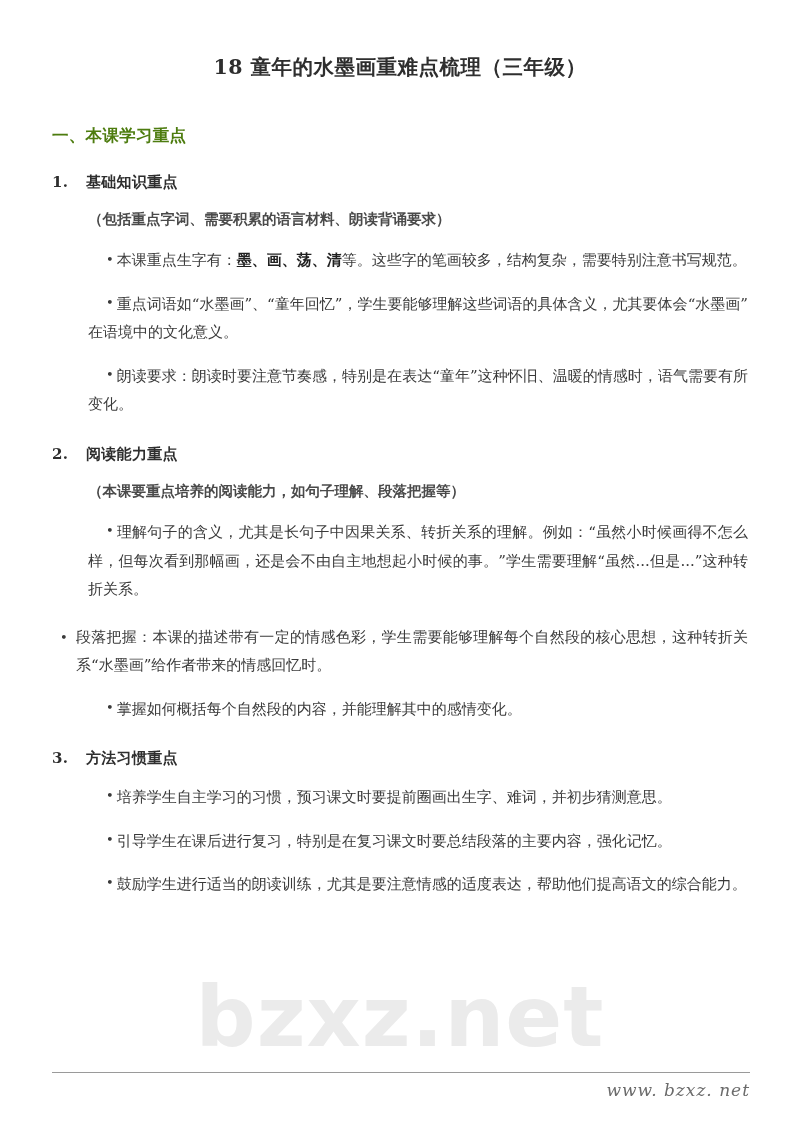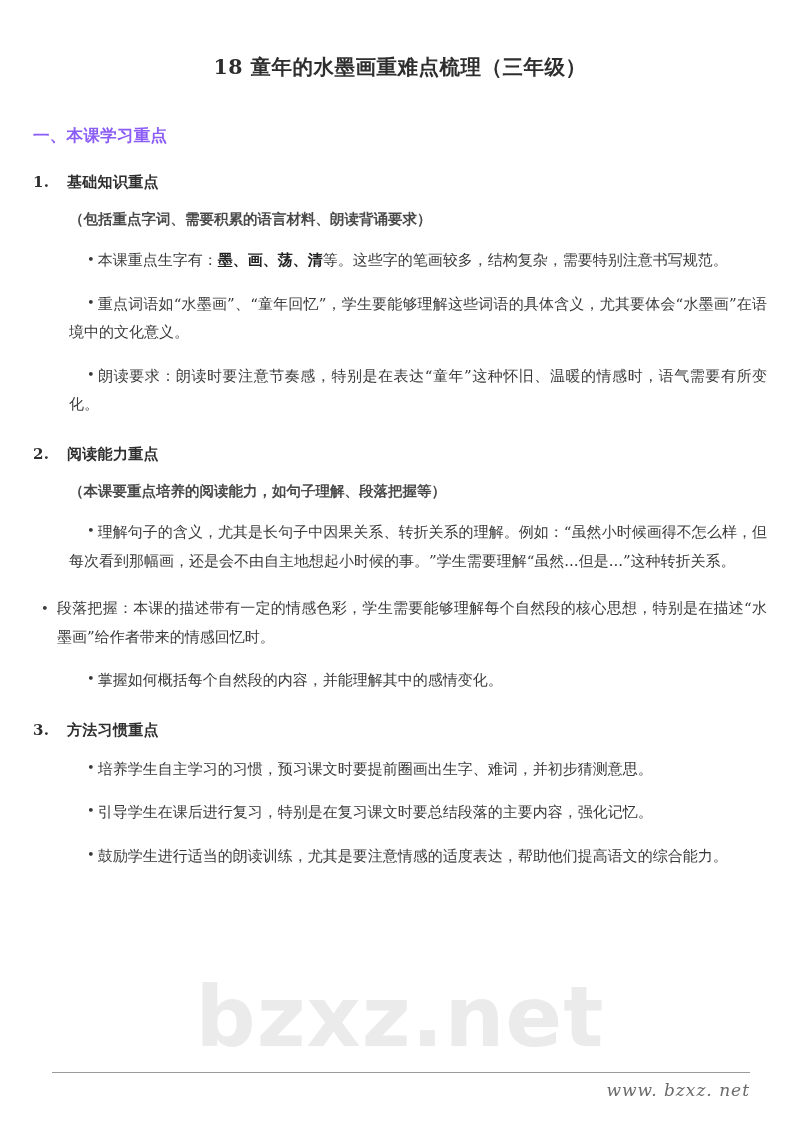--- a/index.html
+++ b/index.html
@@ -34,41 +34,41 @@
     color: #ebebeb;
     user-select: none;
     pointer-events: none;
     z-index: 0;
     line-height: 1;
   }
 
   .content {
     position: relative;
     z-index: 2;
-    padding: 0 33px;
+    padding: 0 52px;
   }
 
   
   .doc-title {
     margin: 0;
     padding-top: 52px;
     text-align: center;
     font-size: 20.5px;
     font-weight: 700;
     letter-spacing: 0.5px;
     color: #2e2e2e;
     line-height: 1.5;
   }
 
   
   .section-heading {
     margin: 42px 0 0 0;
     font-size: 16.5px;
     font-weight: 700;
-    color: #8b5cf6;
+    color: #4d7c0f;
     letter-spacing: 0.3px;
   }
 
   
   .sub-heading {
     margin: 26px 0 0 0;
     display: flex;
     align-items: baseline;
     font-size: 15px;
     font-weight: 700;
@@ -180,21 +180,21 @@
         </div>
         <div class="subsection">
           <div class="sub-heading">
             <span class="num">2.</span>
             <span class="txt">阅读能力重点</span>
           </div>
           <p class="note">（本课要重点培养的阅读能力，如句子理解、段落把握等）</p>
           <p class="bullet-para"><span class="dot">•</span><span>理解句子的含义，尤其是长句子中因果关系、转折关系的理解。例如：“虽然小时候画得不怎么样，但每次看到那幅画，还是会不由自主地想起小时候的事。”学生需要理解“虽然...但是...”这种转折关系。</span></p>
           <div class="bullet-hang">
             <span class="dot">•</span>
-            <span class="body">段落把握：本课的描述带有一定的情感色彩，学生需要能够理解每个自然段的核心思想，特别是在描述“水墨画”给作者带来的情感回忆时。</span>
+            <span class="body">段落把握：本课的描述带有一定的情感色彩，学生需要能够理解每个自然段的核心思想，这种转折关系“水墨画”给作者带来的情感回忆时。</span>
           </div>
           <p class="bullet-para"><span class="dot">•</span><span>掌握如何概括每个自然段的内容，并能理解其中的感情变化。</span></p>
         </div>
         <div class="subsection">
           <div class="sub-heading">
             <span class="num">3.</span>
             <span class="txt">方法习惯重点</span>
           </div>
           <p class="bullet-para"><span class="dot">•</span><span>培养学生自主学习的习惯，预习课文时要提前圈画出生字、难词，并初步猜测意思。</span></p>
           <p class="bullet-para"><span class="dot">•</span><span>引导学生在课后进行复习，特别是在复习课文时要总结段落的主要内容，强化记忆。</span></p>

